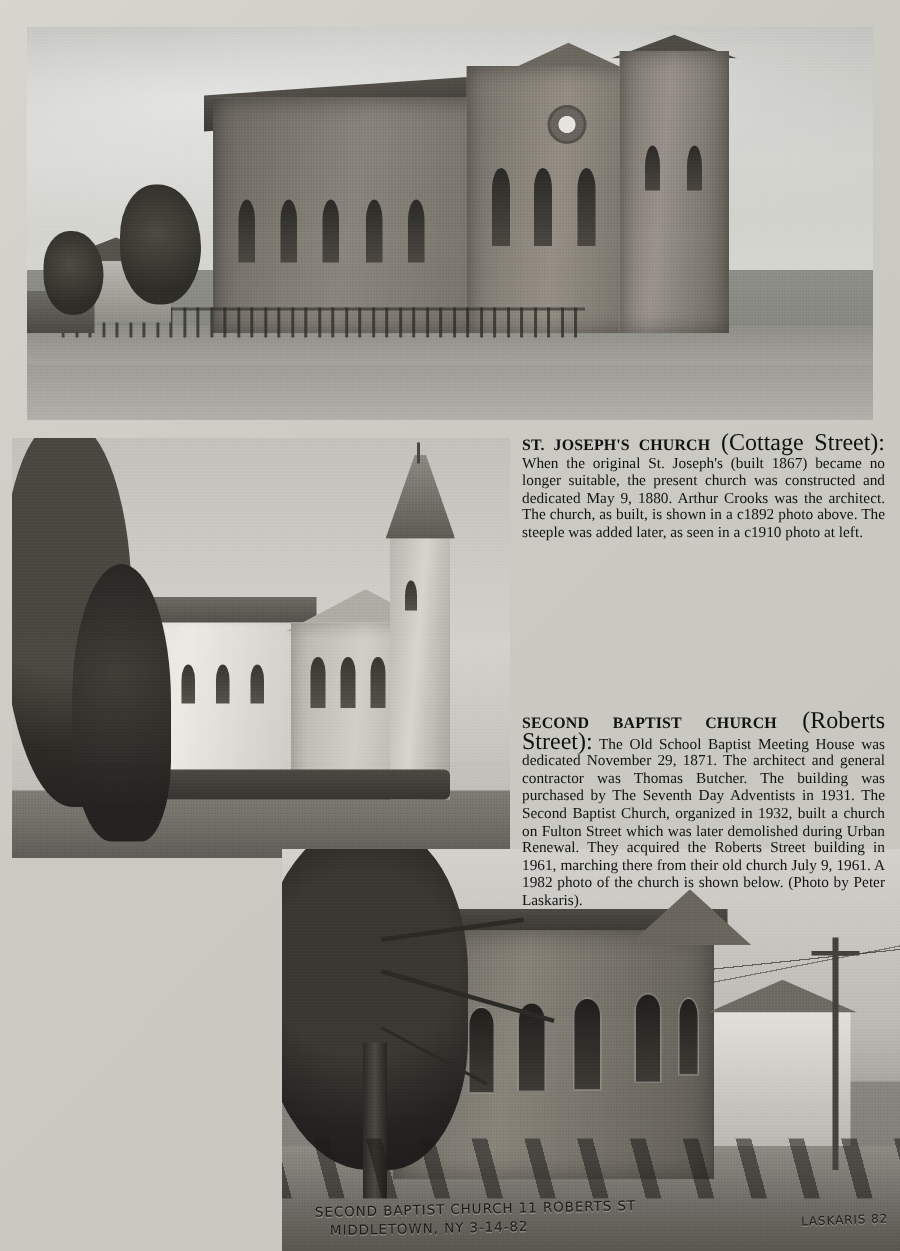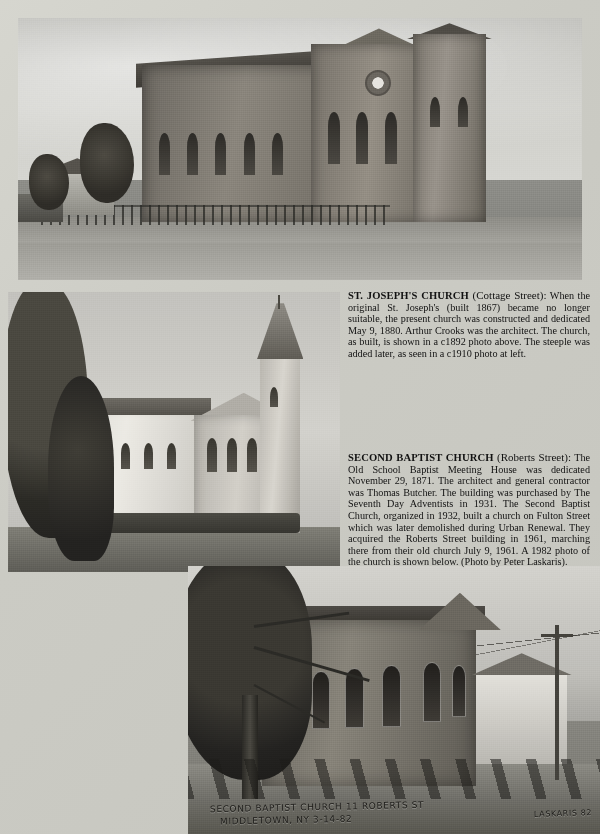--- a/index.html
+++ b/index.html
@@ -290,36 +290,36 @@
   #hw-sign  { right: 8px; bottom: 16px; font-size: 8px; transform: rotate(-2deg); }
 
   
   .textcol {
     position: absolute;
     left: 348px;
     width: 242px;
     color: #111;
   }
   #block-stjoseph { top: 290px; }
-  #block-baptist  { top: 452px; }
+  #block-baptist  { top: 475px; }
   .body-text {
     font-family: "Liberation Serif", serif;
     font-size: 10.2px;
     line-height: 11.6px;
     text-align: justify;
     margin: 0;
     color: #121212;
   }
   .head {
     font-weight: bold;
     font-size: 10.6px;
     letter-spacing: .1px;
   }
   .sub {
-    font-size: 11px;
+    font-size: 16px;
     font-family: Liberation Serif, serif;
   }
 </style>
 </head>
 <body>
 
 <div class="page">
 
   <div class="photo" id="photo-top">
     <div class="sky"></div>

